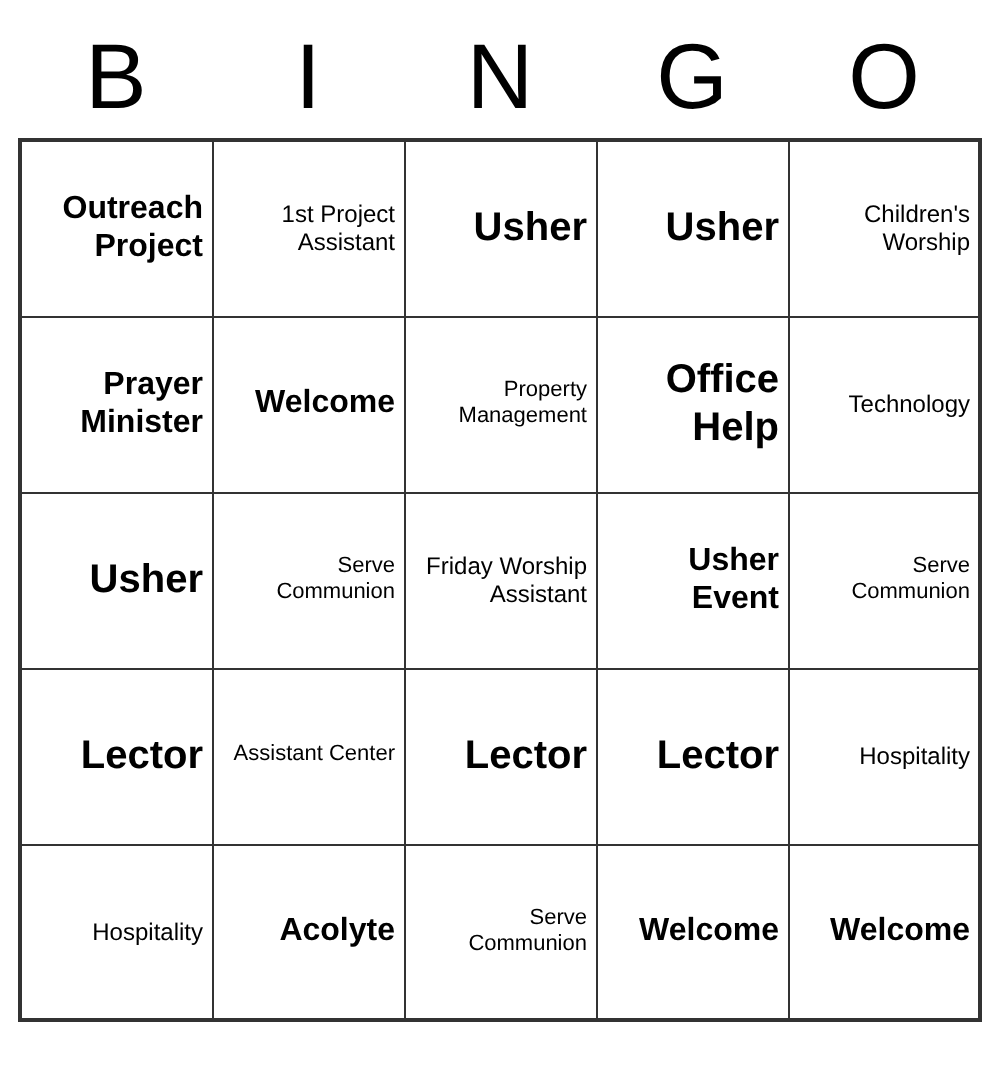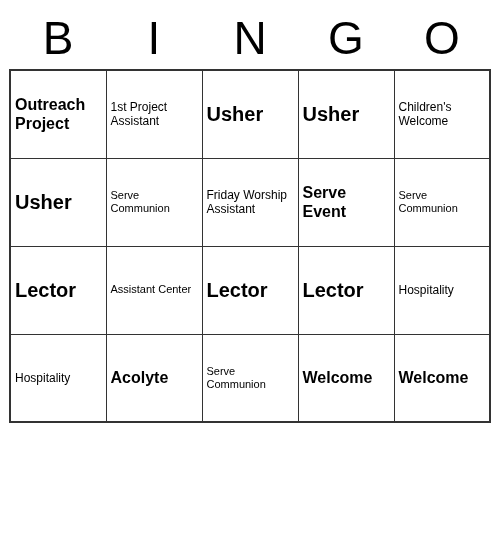--- a/index.html
+++ b/index.html
@@ -39,21 +39,21 @@
       border: 2px solid #333;
       border-collapse: collapse;
       width: 480px;
       table-layout: fixed;
     }
 
     .bingo-grid td {
       border: 1.5px solid #333;
       width: 96px;
       height: 88px;
-      text-align: left;
+      text-align: right;
       vertical-align: middle;
       padding: 4px;
       overflow: hidden;
     }
 
     .cell-text {
       display: block;
       line-height: 1.2;
     }
 
@@ -97,35 +97,52 @@
         <td>
           <span class="cell-text small">1st Project Assistant</span>
         </td>
         <td>
           <span class="cell-text large">Usher</span>
         </td>
         <td>
           <span class="cell-text large">Usher</span>
         </td>
         <td>
-          <span class="cell-text small">Children's Welcome</span>
+          <span class="cell-text small">Children's Worship</span>
+        </td>
+      </tr>
+      <tr>
+        <td>
+          <span class="cell-text medium">Prayer Minister</span>
+        </td>
+        <td>
+          <span class="cell-text medium">Welcome</span>
+        </td>
+        <td>
+          <span class="cell-text xsmall">Property Management</span>
+        </td>
+        <td>
+          <span class="cell-text large">Office Help</span>
+        </td>
+        <td>
+          <span class="cell-text small">Technology</span>
         </td>
       </tr>
       <tr>
         <td>
           <span class="cell-text large">Usher</span>
         </td>
         <td>
           <span class="cell-text xsmall">Serve Communion</span>
         </td>
         <td>
           <span class="cell-text small">Friday Worship Assistant</span>
         </td>
         <td>
-          <span class="cell-text medium">Serve Event</span>
+          <span class="cell-text medium">Usher Event</span>
         </td>
         <td>
           <span class="cell-text xsmall">Serve Communion</span>
         </td>
       </tr>
       <tr>
         <td>
           <span class="cell-text large">Lector</span>
         </td>
         <td>

